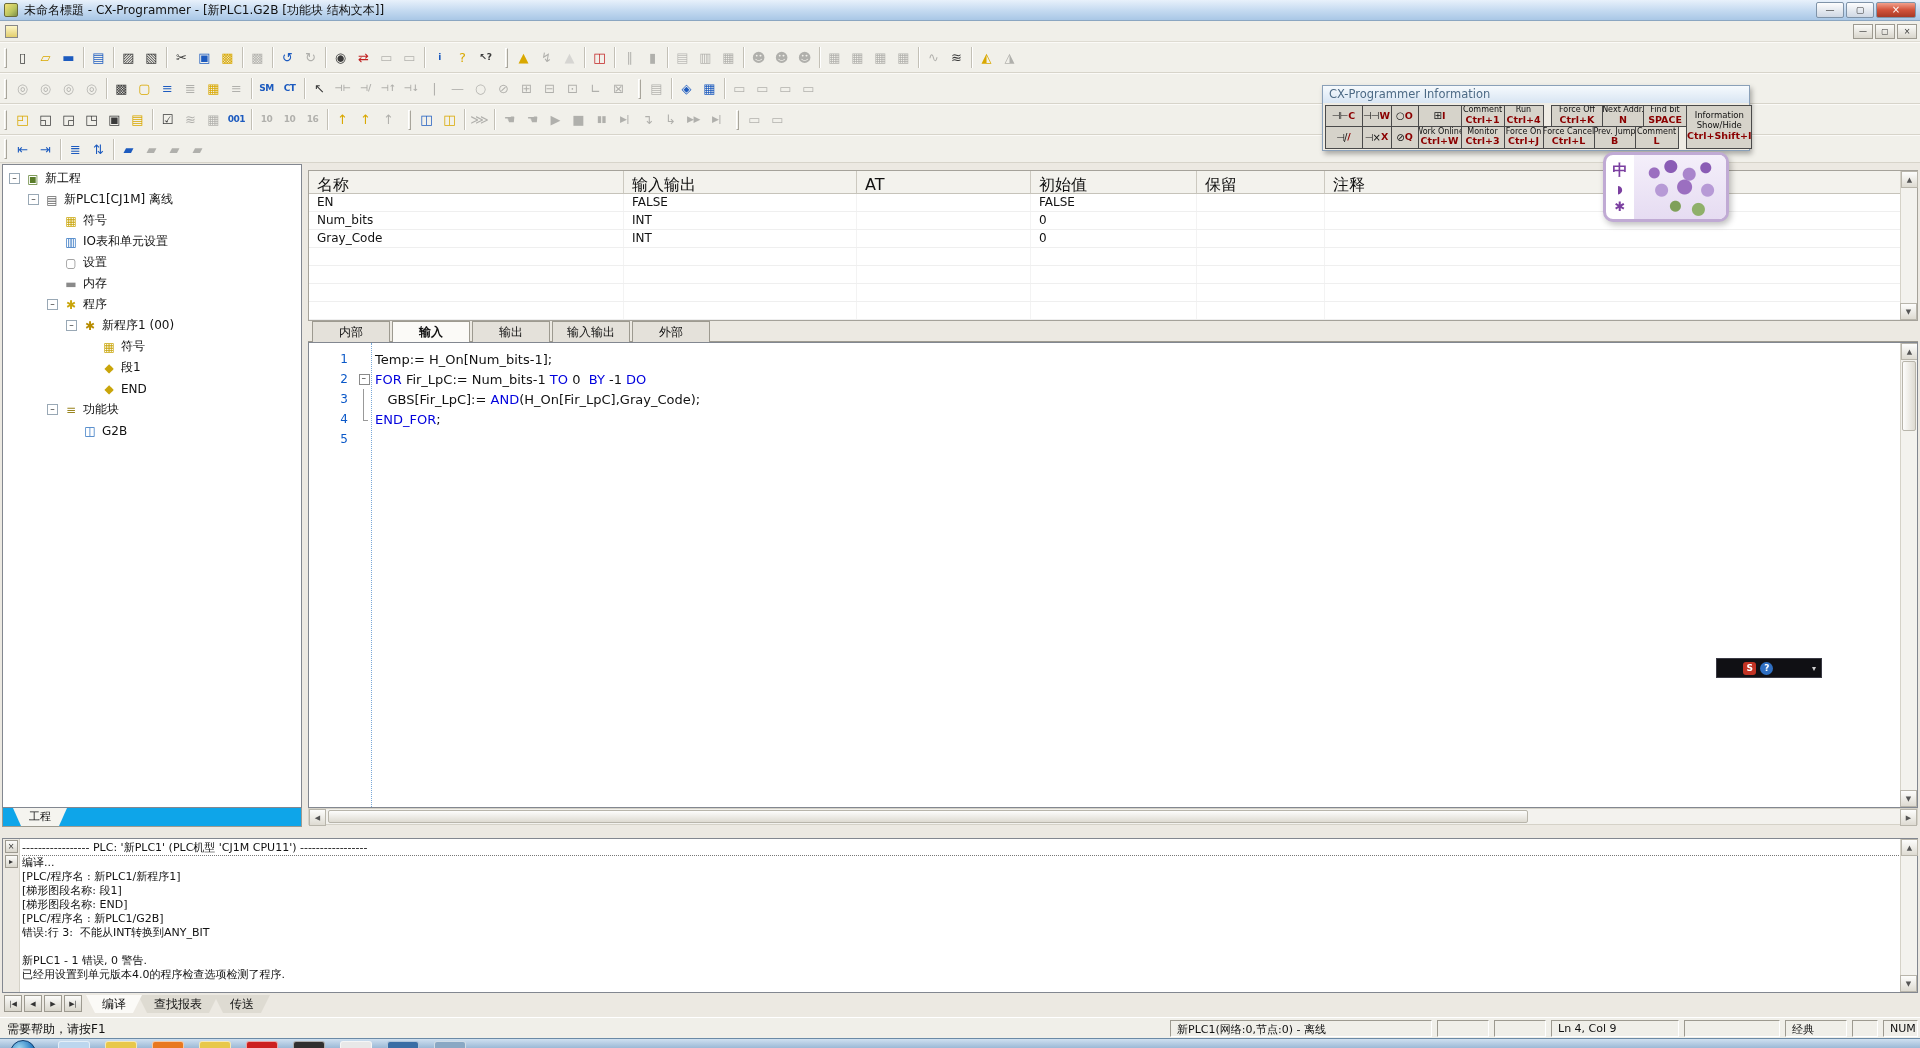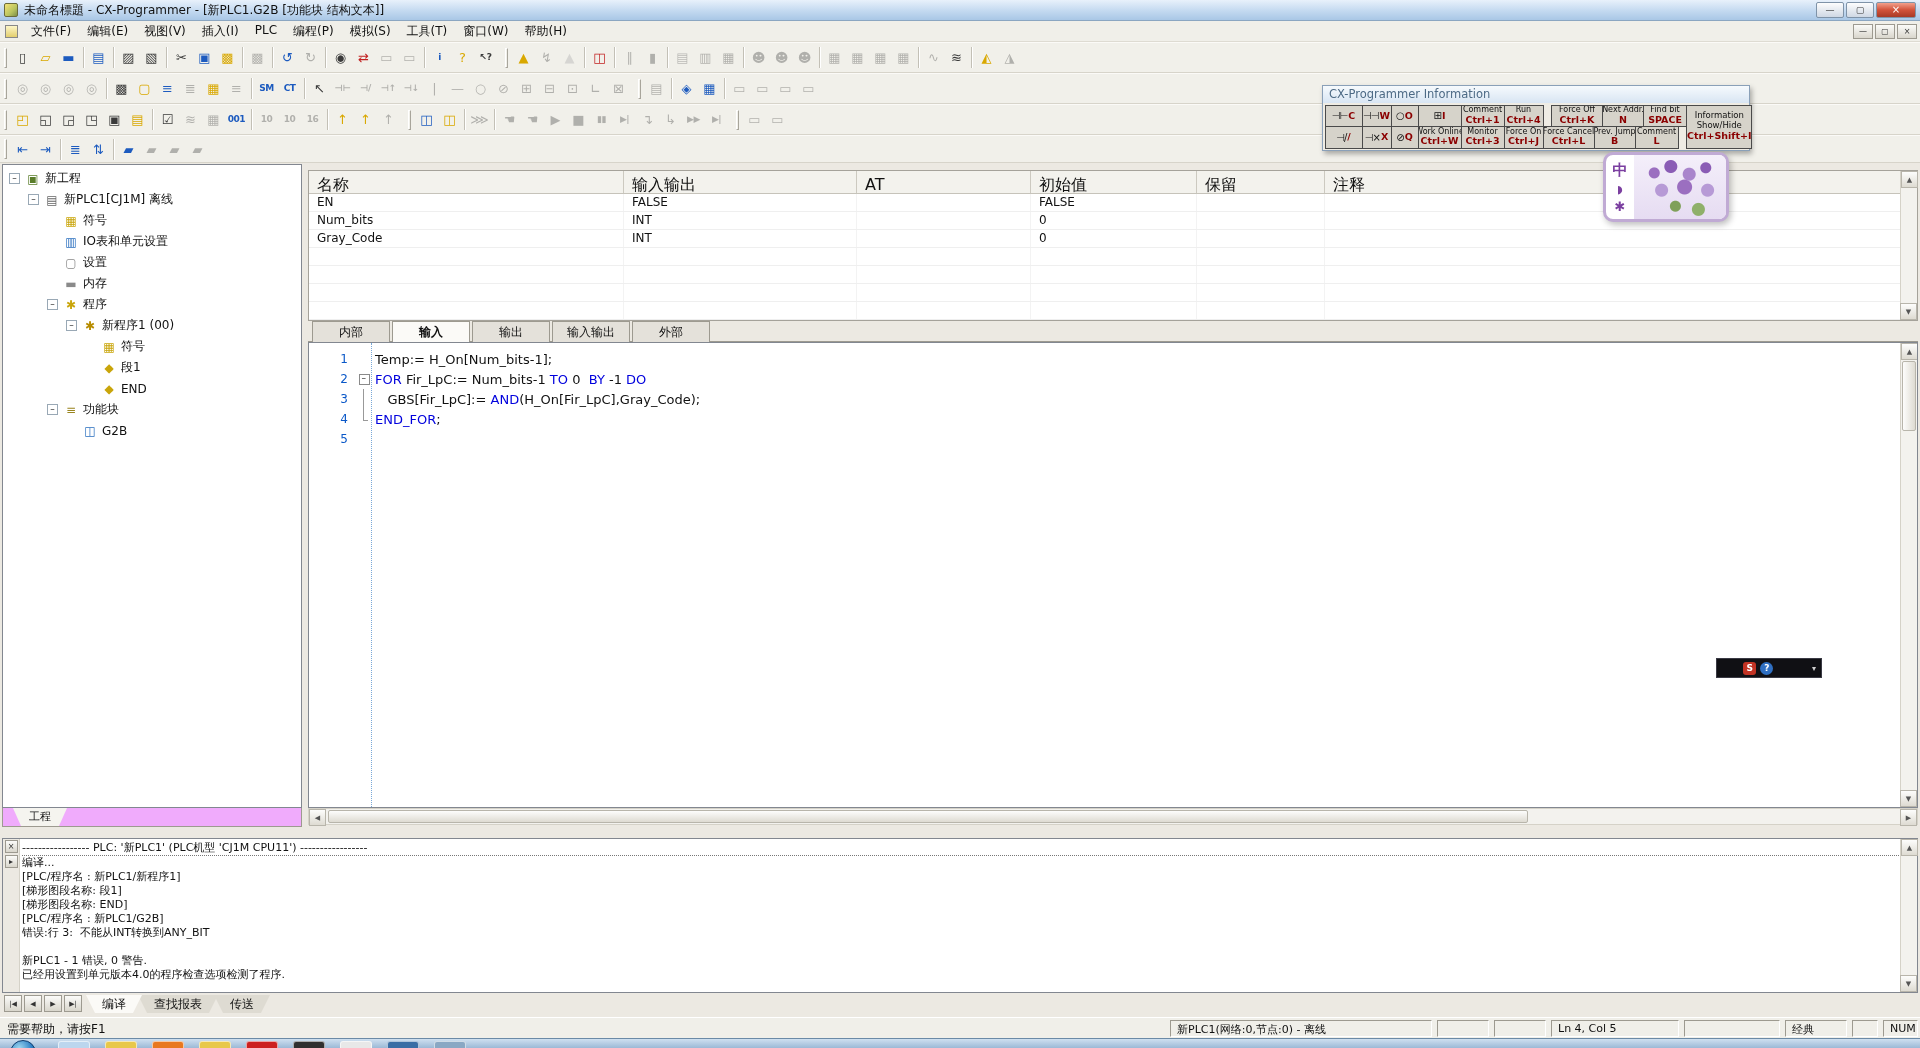--- a/index.html
+++ b/index.html
@@ -29,21 +29,21 @@
 .tb-btn.small span{font-size:9px;font-weight:bold;letter-spacing:-.5px;}
 .tb-btn.d{opacity:.35;filter:grayscale(100%);}
 
 .tree-panel{position:absolute;left:2px;top:164px;width:300px;height:644px;background:#fff;border:1px solid #828790;overflow:hidden;padding-top:3px;}
 .tree-row{display:flex;align-items:center;height:21px;white-space:nowrap;}
 .tree-sp{flex:0 0 auto;}
 .expander{flex:0 0 11px;width:11px;height:11px;border:1px solid #99a8b5;background:#fff;display:flex;align-items:center;justify-content:center;font-size:9px;line-height:1;margin-right:4px;color:#222;}
 .noexp{flex:0 0 15px;}
 .tree-icon{flex:0 0 18px;text-align:center;margin-right:3px;font-size:12px;}
 .tree-label{font-size:12px;}
-.tree-tabs{position:absolute;left:2px;top:808px;width:300px;height:19px;background:#f0abfc;border:1px solid #9d9a90;border-top:none;display:flex;align-items:stretch;padding-left:10px;}
+.tree-tabs{position:absolute;left:2px;top:808px;width:300px;height:19px;background:#0ea5e9;border:1px solid #9d9a90;border-top:none;display:flex;align-items:stretch;padding-left:10px;}
 .tree-tab{background:#f5f4ef;padding:1px 16px;font-size:11px;clip-path:polygon(8px 100%,0 0,100% 0,calc(100% - 8px) 100%);}
 
 .var-table{position:absolute;left:308px;top:170px;right:2px;height:151px;background:#fff;border:1px solid #a5a29a;}
 .vt-header{display:flex;height:23px;background:#f3f2ed;border-bottom:1px solid #c6c3ba;}
 .vt-hcell{padding:4px 8px;font-size:16px;border-right:1px solid #ccc9c0;overflow:hidden;white-space:nowrap;}
 .vt-row{display:flex;height:18px;border-bottom:1px solid #efefef;}
 .vt-cell{padding:1px 8px;font-size:12px;border-right:1px solid #f3f3f3;overflow:hidden;white-space:nowrap;}
 .vt-scroll{position:absolute;right:0;top:0;bottom:0;width:17px;background:#f3f2ee;border-left:1px solid #d5d2c8;}
 
 .fb-tabs{position:absolute;left:308px;top:321px;right:2px;height:21px;background:#ece9e2;border-bottom:1px solid #9d9a90;display:flex;padding-left:4px;}
@@ -130,32 +130,20 @@
   <span class="title-text">未命名標題 - CX-Programmer - [新PLC1.G2B [功能块 结构文本]]</span>
   <div class="win-btns">
     <div class="win-btn">—</div>
     <div class="win-btn">▢</div>
     <div class="win-btn close">×</div>
   </div>
 </div>
 
 <div class="menubar">
   <div class="mdi-icon"></div>
-  <div id="menu-items" style="display:flex;">
-      <span class="menu-item">文件(F)</span>
-      <span class="menu-item">编辑(E)</span>
-      <span class="menu-item">视图(V)</span>
-      <span class="menu-item">插入(I)</span>
-      <span class="menu-item">PLC</span>
-      <span class="menu-item">编程(P)</span>
-      <span class="menu-item">模拟(S)</span>
-      <span class="menu-item">工具(T)</span>
-      <span class="menu-item">窗口(W)</span>
-      <span class="menu-item">帮助(H)</span>
-    </div>
   <div class="mdi-btns">
     <div class="mdi-btn">—</div>
     <div class="mdi-btn">▢</div>
     <div class="mdi-btn">×</div>
   </div>
 </div>
 
 <div class="toolbar" id="tb1">
     <div class="tb-handle"></div>
     <div class="tb-group">
@@ -825,21 +813,21 @@
       <div class="out-tab">传送</div>
     </div>
 </div>
 
 <div class="statusbar">
   <span class="sb-help">需要帮助，请按F1</span>
   <div id="sb-segs">
       <div class="sb-seg" style="left: 1170px; width: 262px;">新PLC1(网络:0,节点:0) - 离线</div>
       <div class="sb-seg" style="left: 1437px; width: 52px;"></div>
       <div class="sb-seg" style="left: 1494px; width: 52px;"></div>
-      <div class="sb-seg" style="left: 1551px; width: 128px;">Ln 4, Col 5</div>
+      <div class="sb-seg" style="left: 1551px; width: 128px;">Ln 4, Col 9</div>
       <div class="sb-seg" style="left: 1684px; width: 96px;"></div>
       <div class="sb-seg" style="left: 1785px; width: 62px;">经典</div>
       <div class="sb-seg" style="left: 1852px; width: 26px;"></div>
       <div class="sb-seg" style="left: 1883px; width: 35px;">NUM</div>
     </div>
 </div>
 
 <div class="taskbar">
   <div class="orb"></div>
   <div id="tb-icons">

